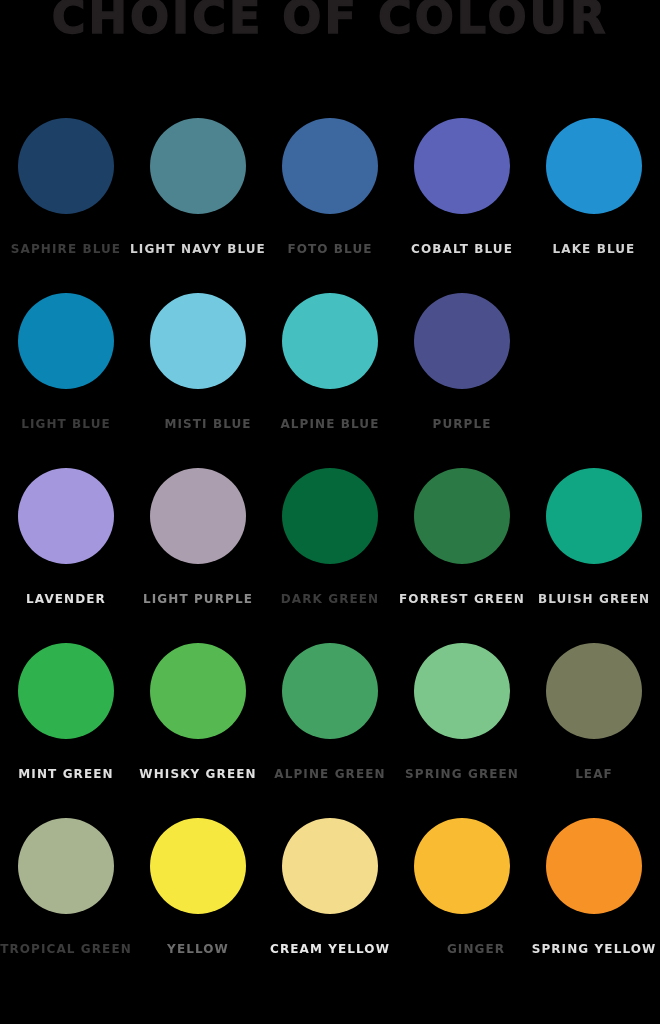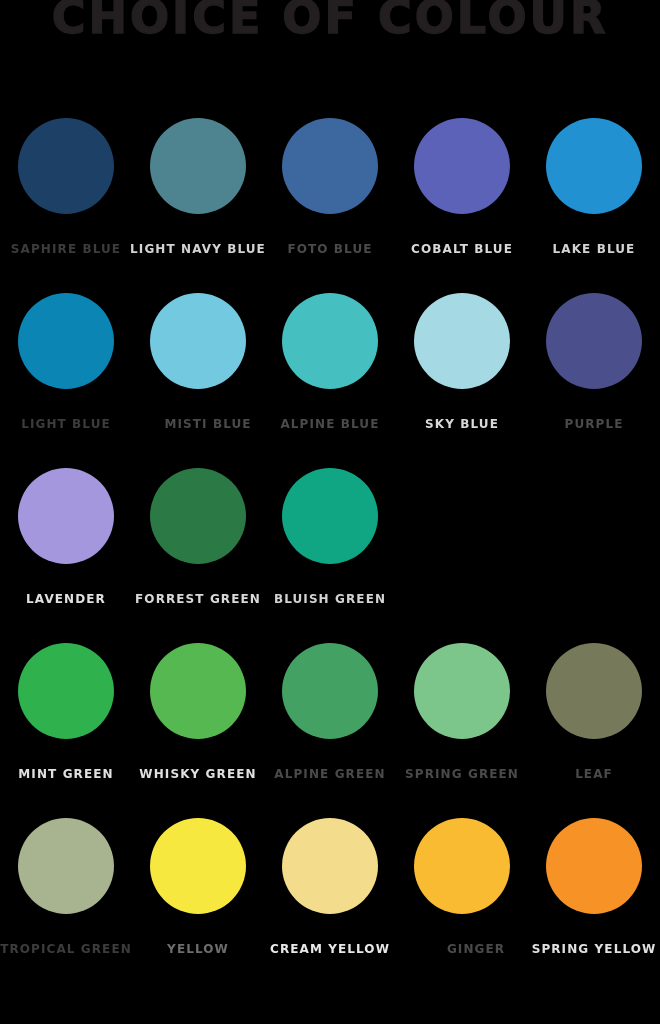--- a/index.html
+++ b/index.html
@@ -130,35 +130,39 @@
       </div>
       <div class="cell">
         <span class="dot" style="background: rgb(115, 201, 224);"></span>
         <span class="label" style="color: rgb(74, 74, 74); margin-left: 20px;">MISTI BLUE</span>
       </div>
       <div class="cell">
         <span class="dot" style="background: rgb(69, 191, 192);"></span>
         <span class="label" style="color: rgb(74, 74, 74);">ALPINE BLUE</span>
       </div>
       <div class="cell">
-        <span class="dot" style="background: rgb(165, 217, 227);"></span>
-        <span class="label" style="color: rgb(217, 217, 217);">SKY BLUE</span>
-      </div>
-      <div class="cell">
         <span class="dot" style="background: rgb(75, 80, 140);"></span>
         <span class="label" style="color: rgb(74, 74, 74);">PURPLE</span>
       </div>
     </div>
 
     <div class="row">
       <div class="cell">
         <span class="dot" style="background: rgb(164, 151, 221);"></span>
         <span class="label" style="color: rgb(224, 224, 224);">LAVENDER</span>
       </div>
       <div class="cell">
+        <span class="dot" style="background: rgb(171, 158, 174);"></span>
+        <span class="label" style="color: rgb(138, 138, 138);">LIGHT PURPLE</span>
+      </div>
+      <div class="cell">
+        <span class="dot" style="background: rgb(5, 104, 58);"></span>
+        <span class="label" style="color: rgb(60, 60, 60);">DARK GREEN</span>
+      </div>
+      <div class="cell">
         <span class="dot" style="background: rgb(43, 121, 68);"></span>
         <span class="label" style="color: rgb(217, 217, 217);">FORREST GREEN</span>
       </div>
       <div class="cell">
         <span class="dot" style="background: rgb(17, 166, 131);"></span>
         <span class="label" style="color: rgb(211, 211, 211);">BLUISH GREEN</span>
       </div>
     </div>
 
     <div class="row">

